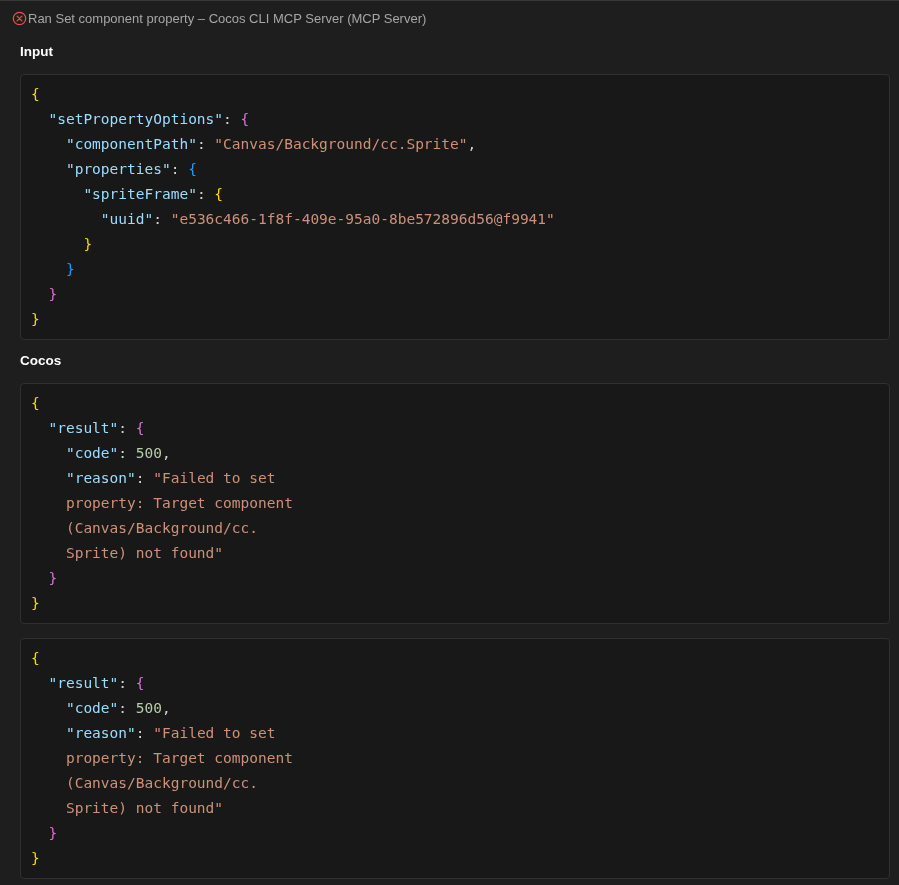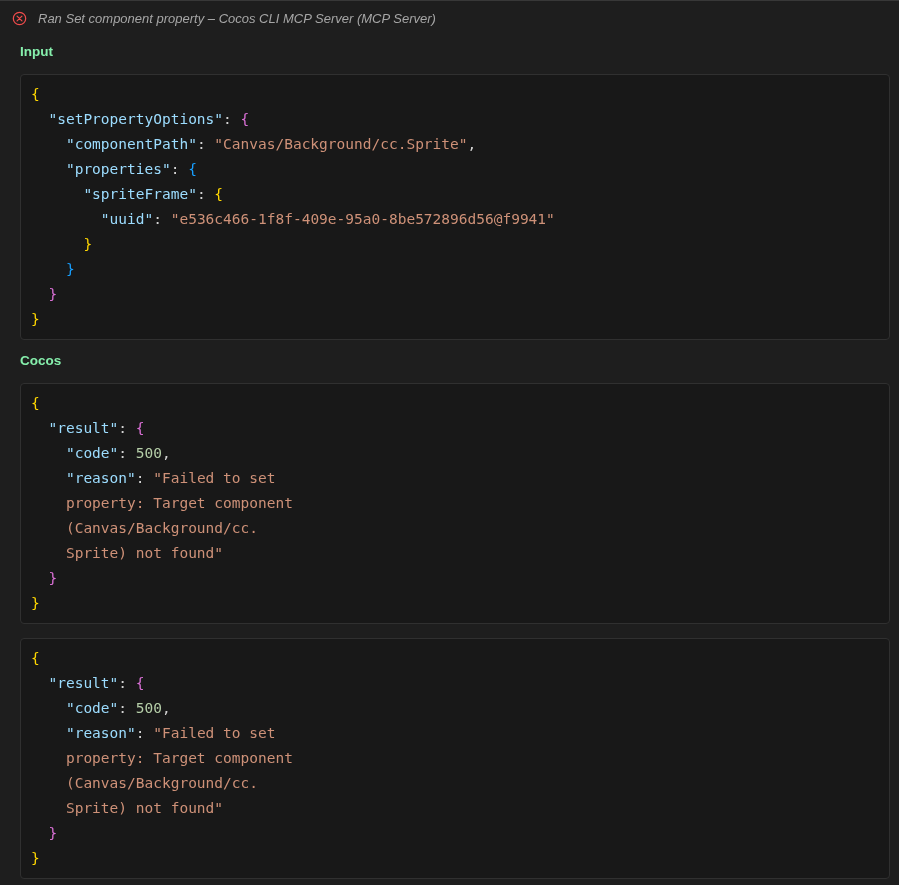--- a/index.html
+++ b/index.html
@@ -8,37 +8,36 @@
     height: 885px;
     background: #1e1e1e;
     border-top: 1px solid #383838;
     font-family: "Liberation Sans", sans-serif;
     overflow: hidden;
     color: #cccccc;
   }
   .header {
     display: flex;
     align-items: center;
-    gap: 11px;
+    gap: 1px;
     padding: 8px 24px 4px 12px;
     height: 30px;
     cursor: pointer;
-    font-style: italic;
   }
   .err-icon { display: inline-flex; width: 15px; height: 15px; flex: none; }
   .header-title {
     font-size: 13px;
     color: var(--headertext, #a6a6a6);
     white-space: nowrap;
   }
   .content { padding: 0 9px 0 20px; }
   .section-label {
     font-size: 13.5px;
     font-weight: 700;
-    color: #86efac;
+    color: #ffffff;
     margin-top: 13px;
   }
   .code-block {
     margin-top: 15px;
     background: var(--blockbg, #181818);
     border: 1px solid var(--blockborder, #303030);
     border-radius: 4px;
     padding: 7px 10px;
   }
   .code-block + .code-block { margin-top: 14px; }

